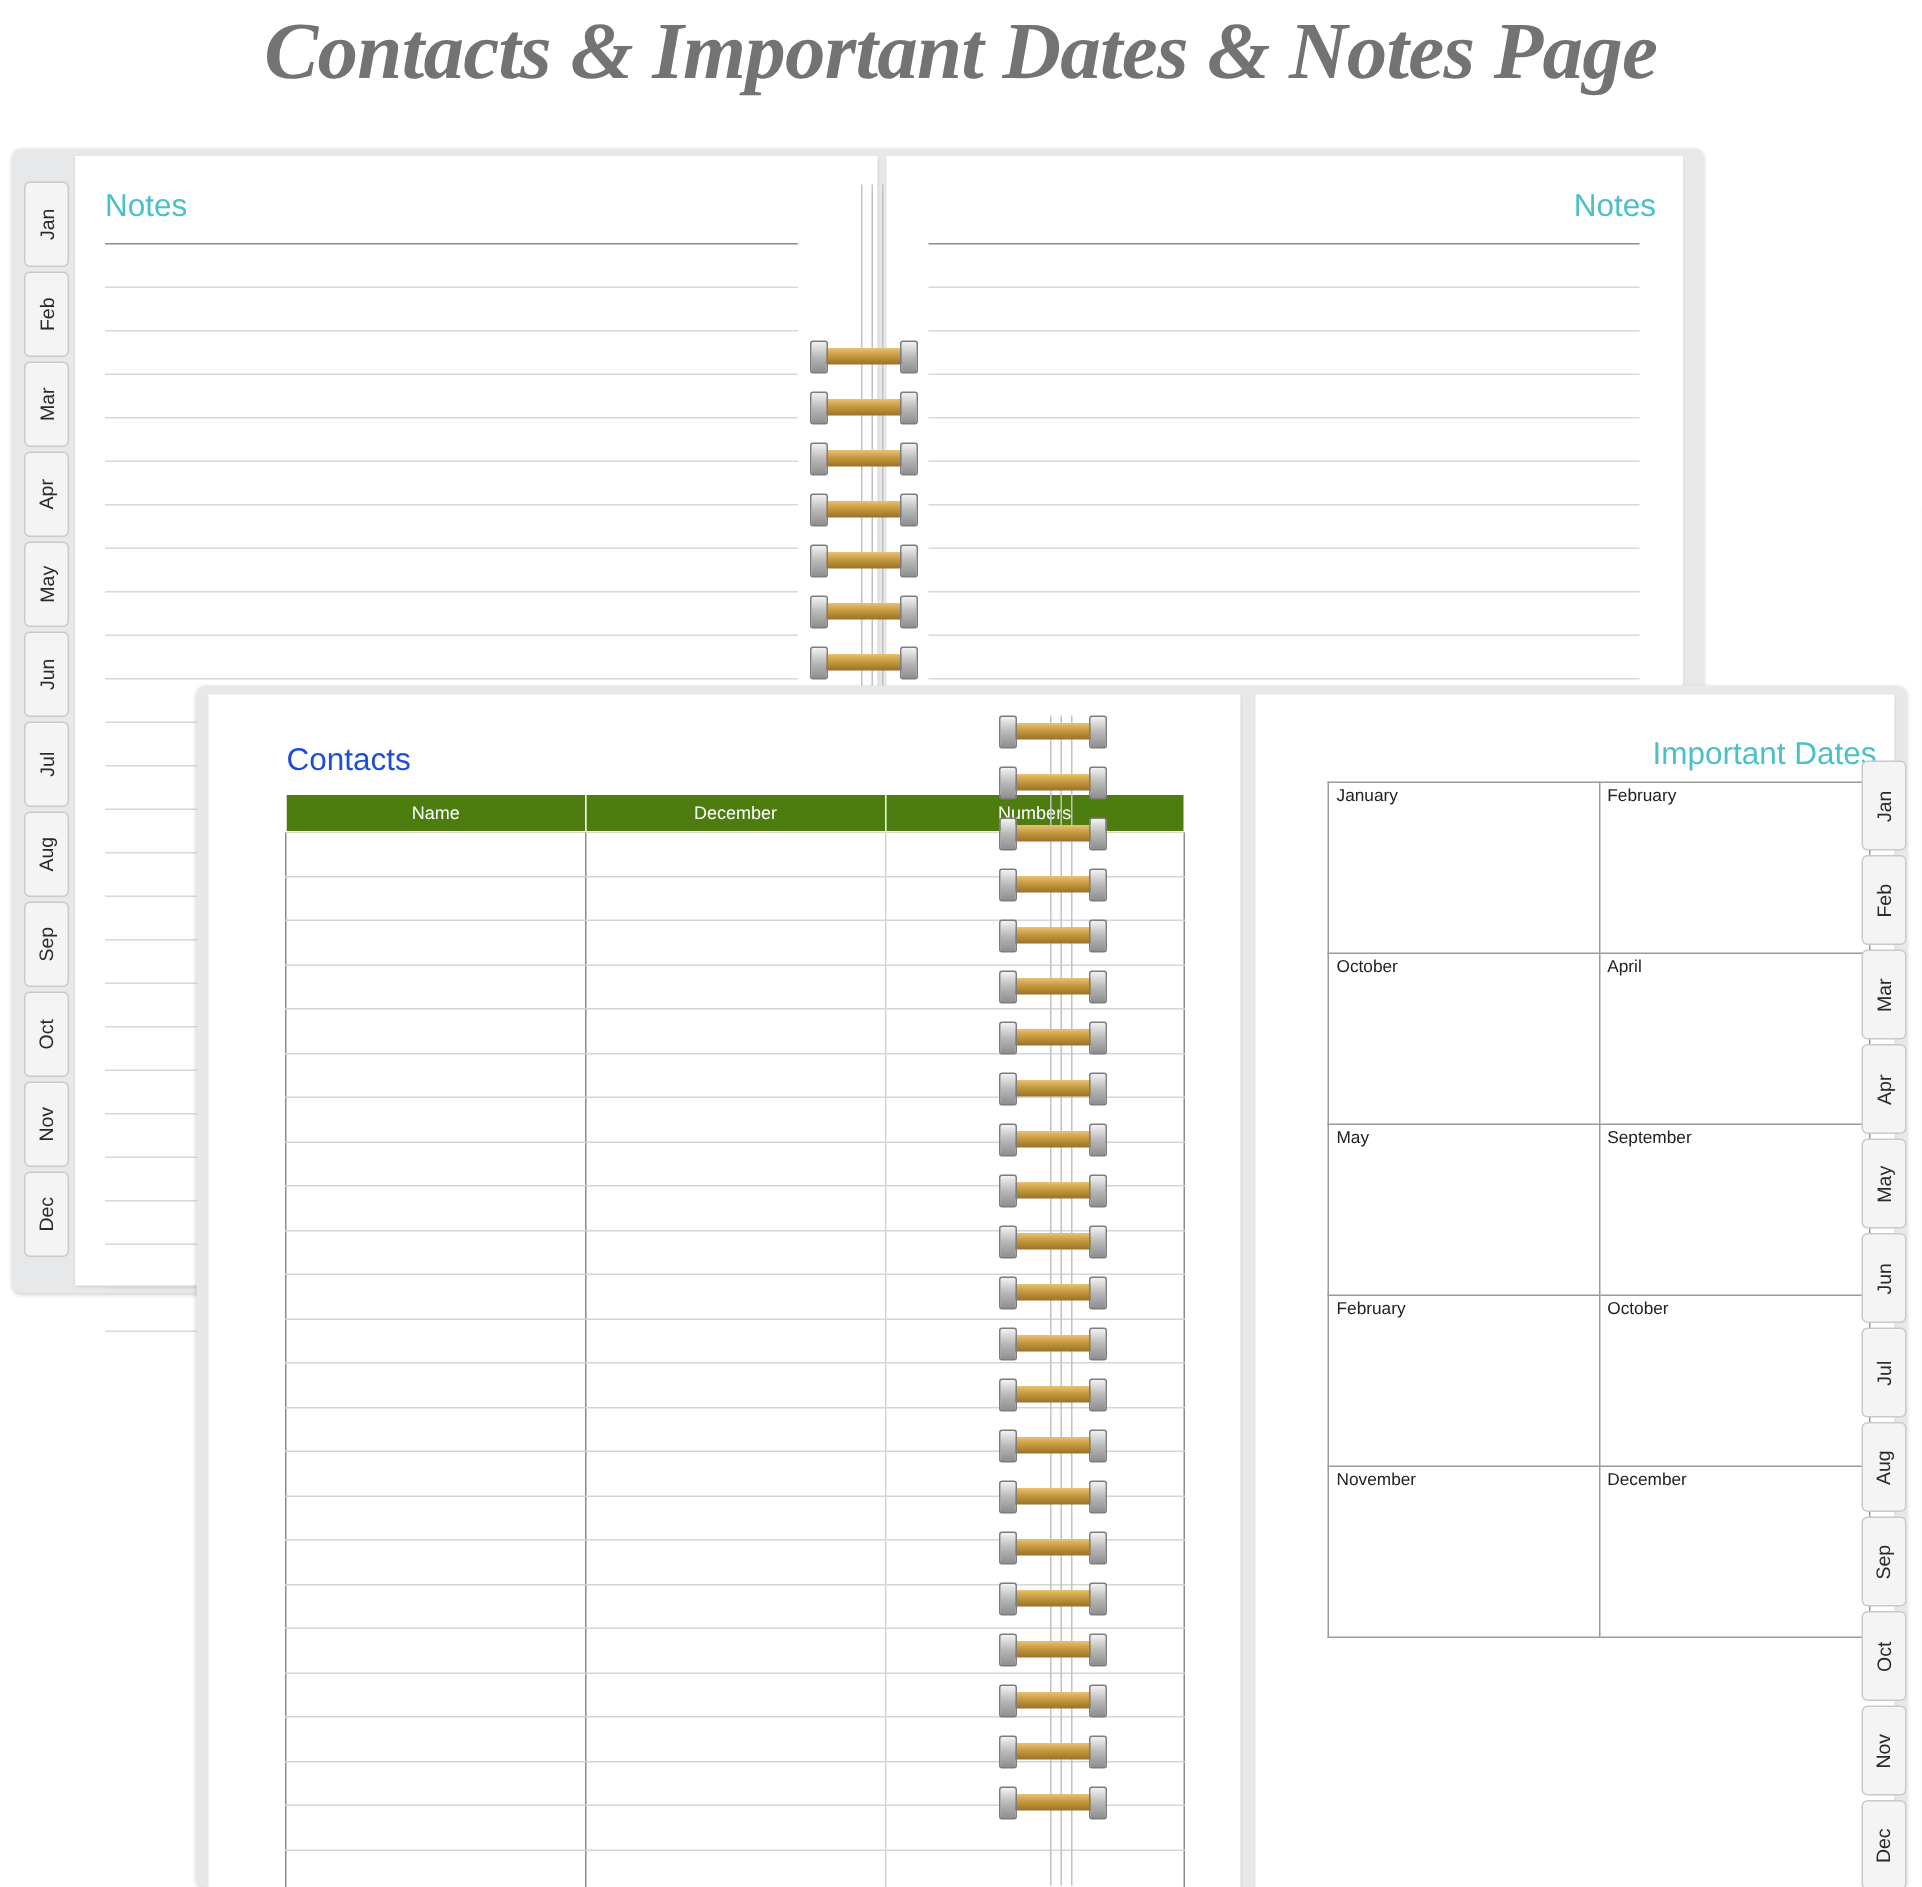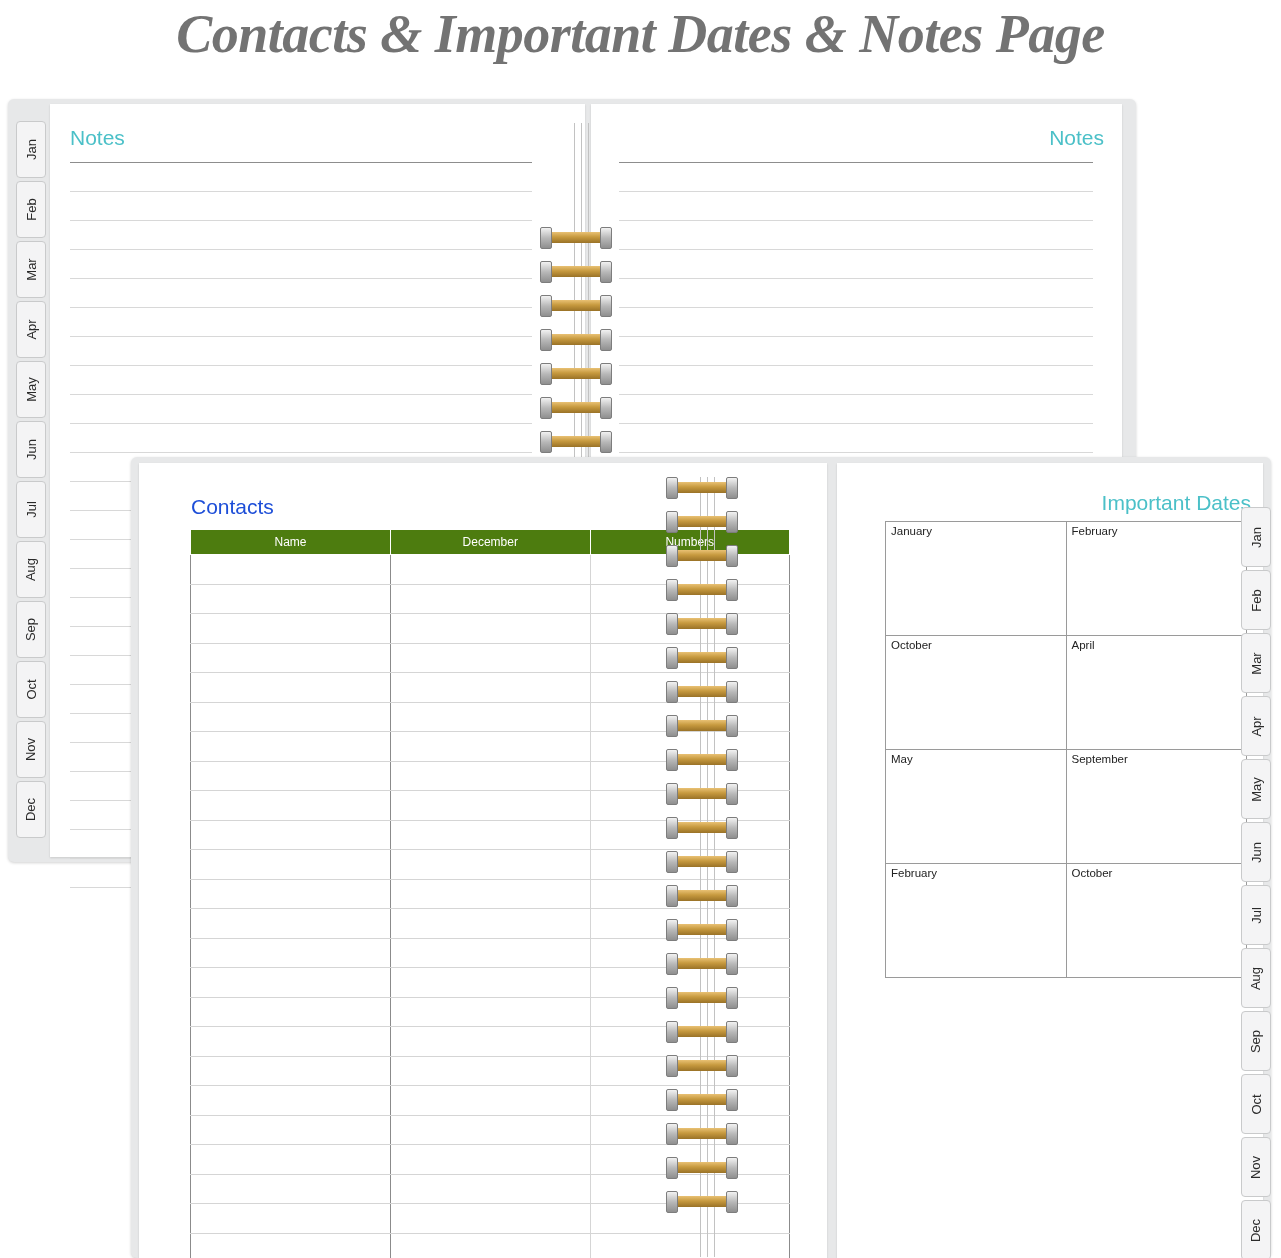--- a/index.html
+++ b/index.html
@@ -574,20 +574,24 @@
             <td>April</td>
           </tr>
           <tr>
             <td>May</td>
             <td>September</td>
           </tr>
           <tr>
             <td>February</td>
             <td>October</td>
           </tr>
+          <tr>
+            <td>November</td>
+            <td>December</td>
+          </tr>
         </tbody>
     </table>
   </div>
 
   <div class="tab-strip" id="dates-tabs" style="left:1110px; top:50px;">
       <div class="tab" style="height: 60px; margin-bottom: 3px;">
         <span>Jan</span>
       </div>
       <div class="tab" style="height: 60px; margin-bottom: 3px;">
         <span>Feb</span>

